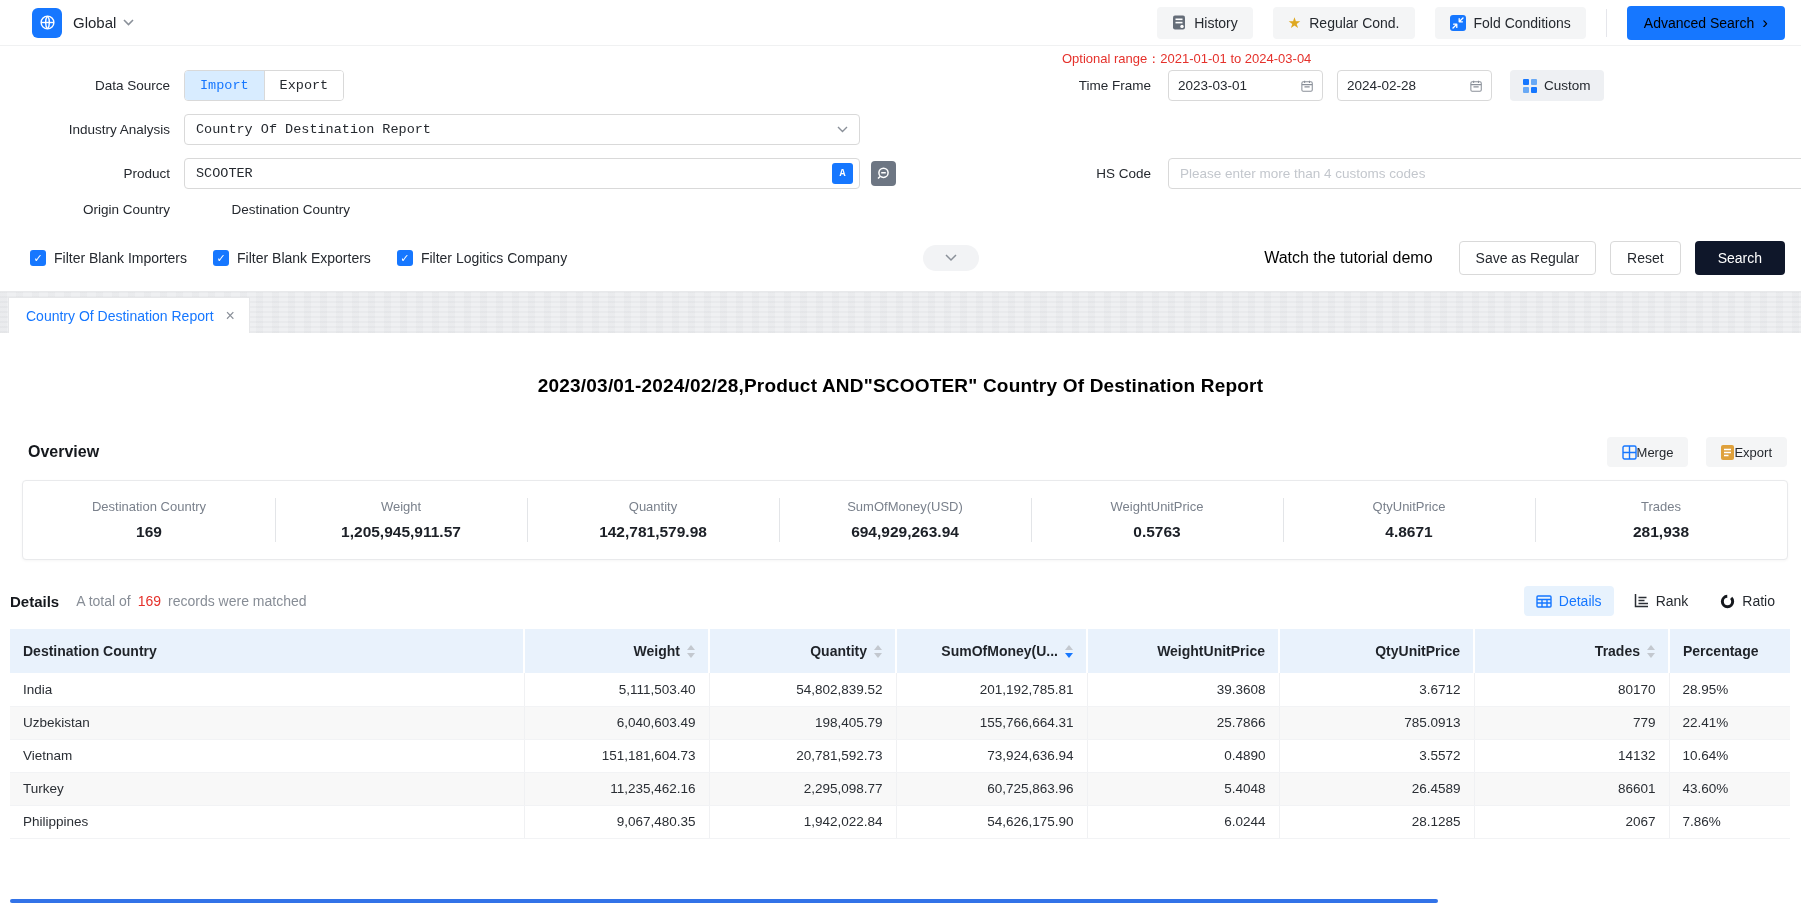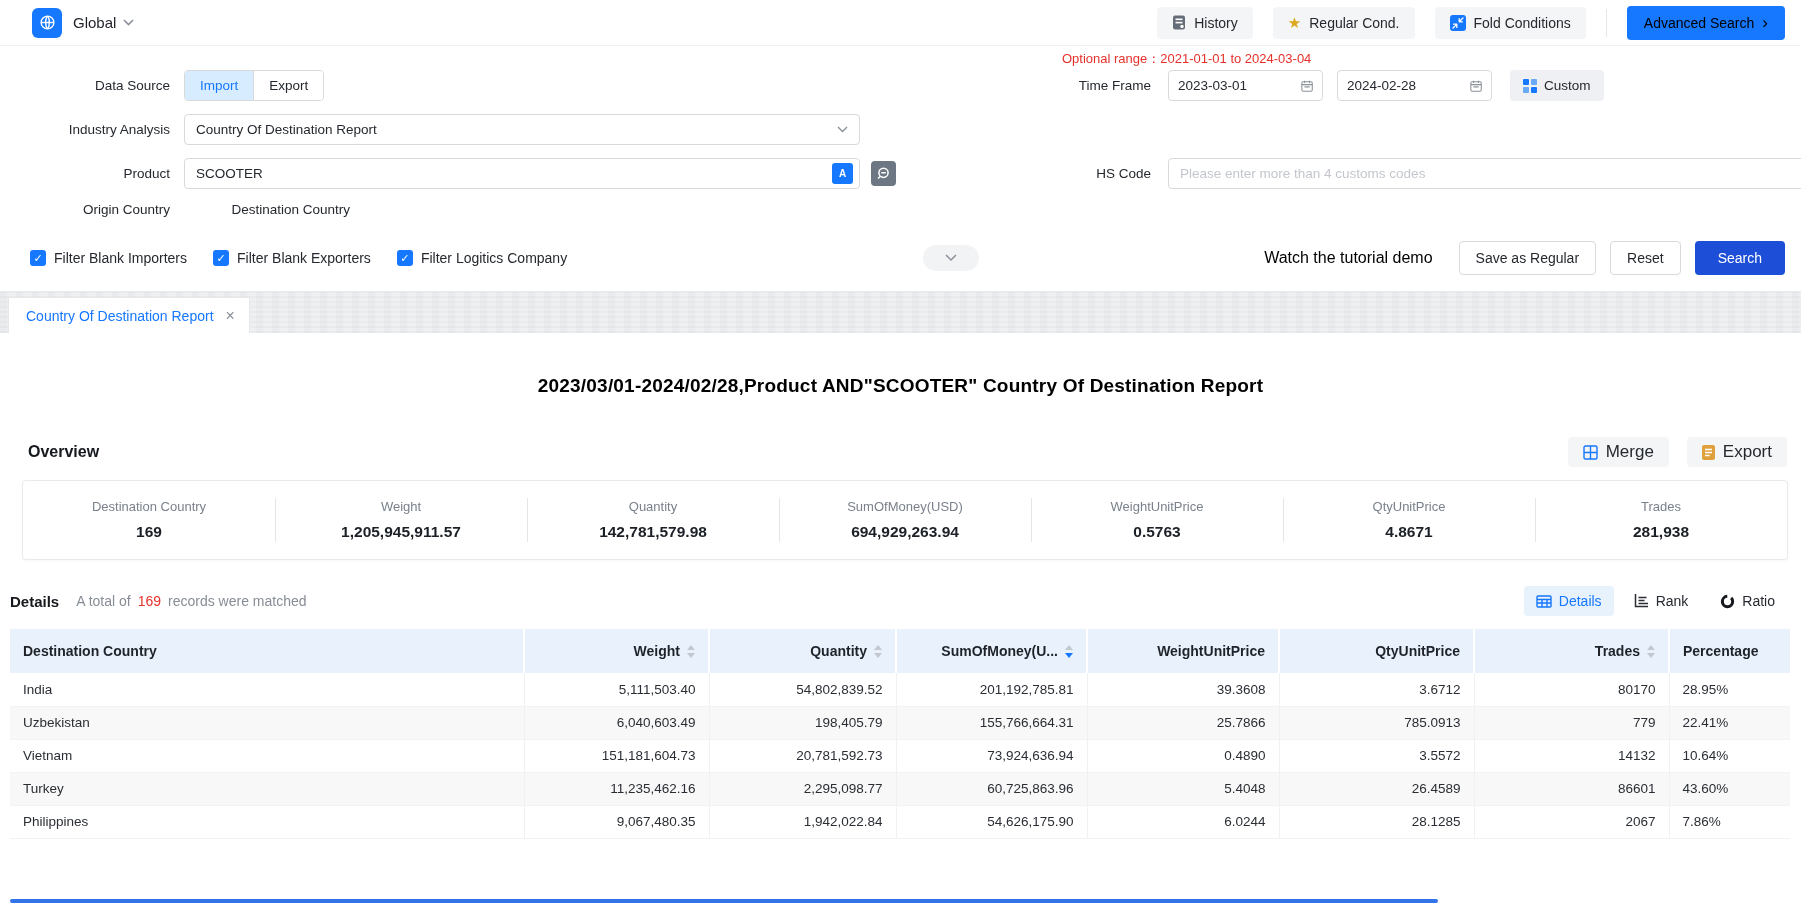--- a/index.html
+++ b/index.html
@@ -22,21 +22,21 @@
   .btn-primary { background:#1677ff; color:#000000; height:34px; padding:0 17px; border:none;
                  border-radius:4px; font-size:14px; display:inline-flex; align-items:center; gap:8px; }
   .star { color:#dea821; font-size:15px; line-height:1; }
   .chev-right { font-size:17px; line-height:1; }
 
   
   .filter-panel { position:relative; padding-top:24px; background:#fff; }
   .optional-range { position:absolute; top:4px; left:1062px; color:#e5312b; font-size:13px; }
   .frow { display:flex; align-items:center; margin-bottom:13px; }
   .flabel { width:184px; text-align:right; padding-right:14px; font-size:13.5px; color:#25292f; flex:none; }
-  .fleft  { width:801px; flex:none; display:flex; align-items:center; }
+  .fleft  { width:801px; flex:none; display:flex; align-items:center;font-family:Liberation Mono, monospace; }
   .rlabel { width:183px; text-align:right; padding-right:17px; font-size:13.5px; color:#25292f; flex:none; }
   .fright { width:676px; flex:none; display:flex; align-items:center; }
 
   .seg { display:flex; border:1px solid #d9d9d9; border-radius:4px; overflow:hidden; height:31px; flex:none; background:#fff; }
   .seg button { border:none; padding:0 15px; font-size:13.5px; background:#fff; color:#25292f; }
   .seg button + button { border-left:1px solid #d9d9d9; }
   .seg .active { background:#d8ecff; color:#1677ff; }
 
   .selectbox { height:31px; border:1px solid #d9d9d9; border-radius:4px; display:flex; align-items:center;
                justify-content:space-between; padding:0 11px; font-size:13.5px; background:#fff; }
@@ -68,38 +68,38 @@
   .checkrow { margin-top:24px; padding:0 16px 16px 30px; display:flex; align-items:center; }
   .cb-group { display:flex; align-items:center; }
   .cb-item { display:flex; align-items:center; gap:8px; margin-right:26px; font-size:14px; cursor:pointer; }
   .checkbox { width:16px; height:16px; background:#1677ff; border-radius:3px; color:#fff; font-size:11px;
               display:flex; align-items:center; justify-content:center; flex:none; }
   .collapse-pill { width:56px; height:26px; border-radius:13px; background:#f2f3f5; border:none;
                    margin-left:330px; display:flex; align-items:center; justify-content:center; }
   .check-actions { margin-left:auto; display:flex; align-items:center; gap:14px; }
   .link { color:#000000; font-size:16px; text-decoration:none; margin-right:12px; }
   .btn-plain { height:34px; padding:0 16px; border:1px solid #d9d9d9; background:#fff; border-radius:4px; font-size:14px; color:#25292f; }
-  .btn-search { height:34px; padding:0 23px; background:#1d4ed8; color:#fff; border:none; border-radius:4px; font-size:14px; }
+  .btn-search { height:34px; padding:0 23px; background:#0f172a; color:#fff; border:none; border-radius:4px; font-size:14px; }
 
   
   .tab-strip { height:42px; background:#eff0f2; display:flex; align-items:flex-end; padding-left:8px; border-top:1px solid #e8e9eb; }
   .wm { background-image:
         repeating-linear-gradient(0deg, rgba(120,125,135,0.05) 0 2px, transparent 2px 5px),
         repeating-linear-gradient(90deg, rgba(120,125,135,0.04) 0 7px, transparent 7px 16px); }
   .tab { height:36px; background:#fff; display:flex; align-items:center; gap:12px; padding:0 14px 0 17px;
          font-size:14px; color:#1677ff; border:1px solid #e6e7e9; border-bottom:none; cursor:pointer; }
   .tab-close { color:#8a9099; font-size:16px; line-height:1; cursor:pointer; }
 
   
   .report-title { text-align:center; font-size:19px; font-weight:700; color:#000000; margin-top:42px; letter-spacing:.2px; }
   .ov-head { display:flex; align-items:center; justify-content:space-between; margin:40px 14px 13px 28px; }
   .ov-head h2 { font-size:16px; color:#15181d; }
   .ov-actions { display:flex; gap:18px; }
-  .btn-soft { height:30px; padding:0 15px; background:#f4f5f6; border:none; border-radius:4px; font-size:17px;
-              color:#25292f; display:inline-flex; align-items:center; gap:8px; }
+  .btn-soft { height:30px; padding:0 15px; background:#f4f5f6; border:none; border-radius:4px; font-size:13px;
+              color:#25292f; display:inline-flex; align-items:center; gap:0; }
 
   .stats-card { margin:0 13px 0 22px; border:1px solid #e9eaec; border-radius:4px; display:flex; height:80px;
                 box-shadow:0 1px 3px rgba(0,0,0,.04); background:#fff; }
   .stat { flex:1; display:flex; flex-direction:column; align-items:center; justify-content:center; gap:9px; position:relative; }
   .stat + .stat::before { content:""; position:absolute; left:0; top:17px; bottom:17px; width:1px; background:#e3e5e8; }
   .stat .lab { color:#7a818c; font-size:13px; }
   .stat .val { color:#1b1f26; font-size:15.5px; font-weight:700; }
 
   .details-head { display:flex; align-items:center; margin:26px 14px 13px 10px; }
   .details-title { font-weight:700; font-size:15px; color:#15181d; }

